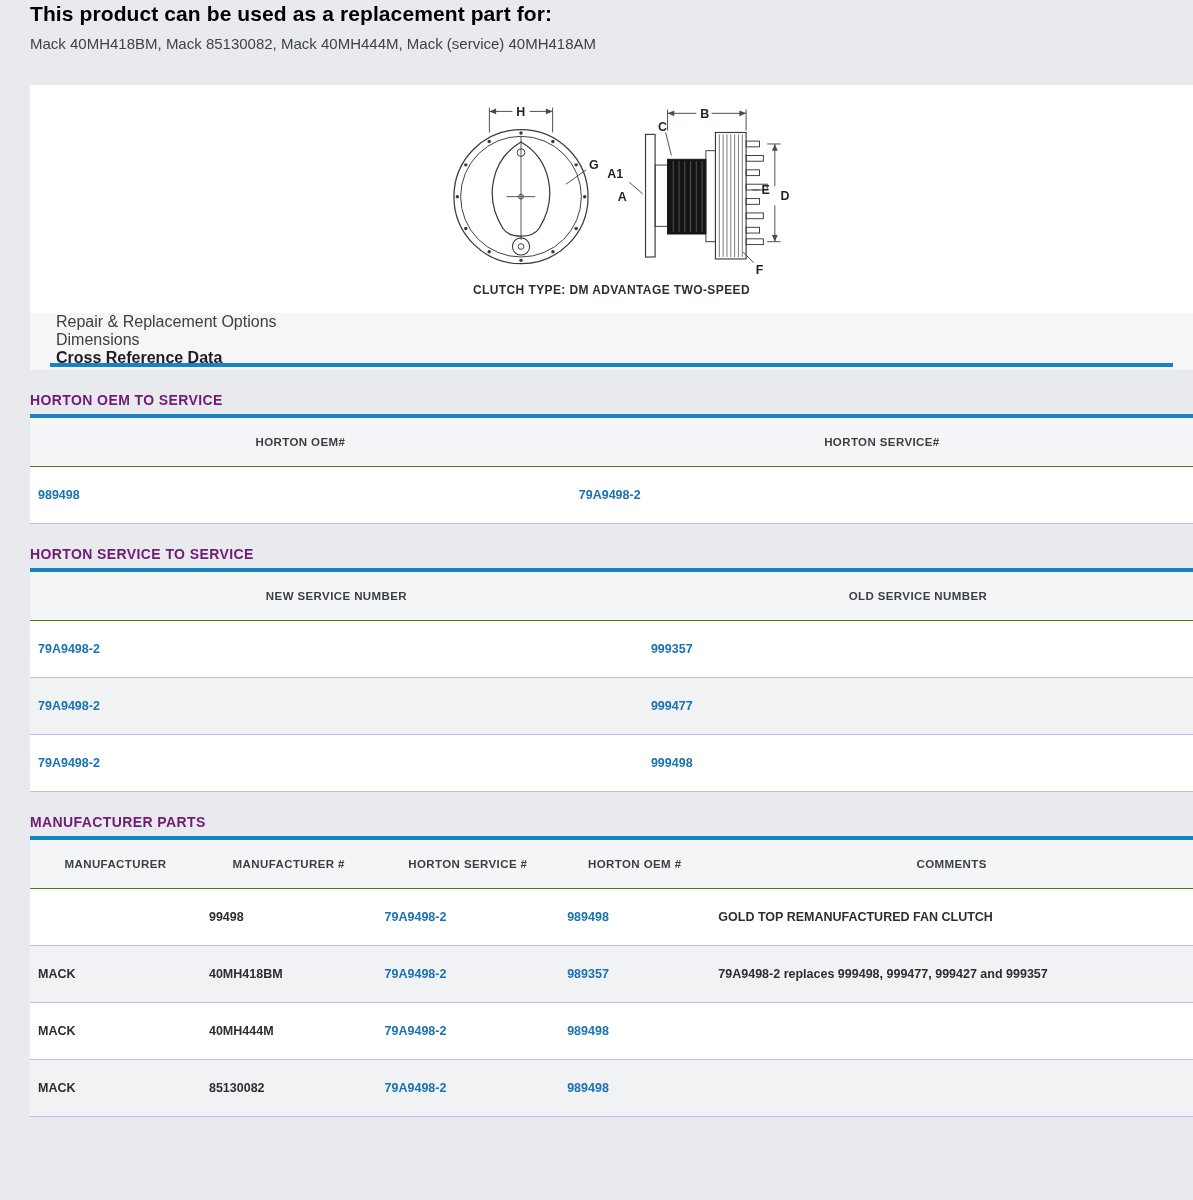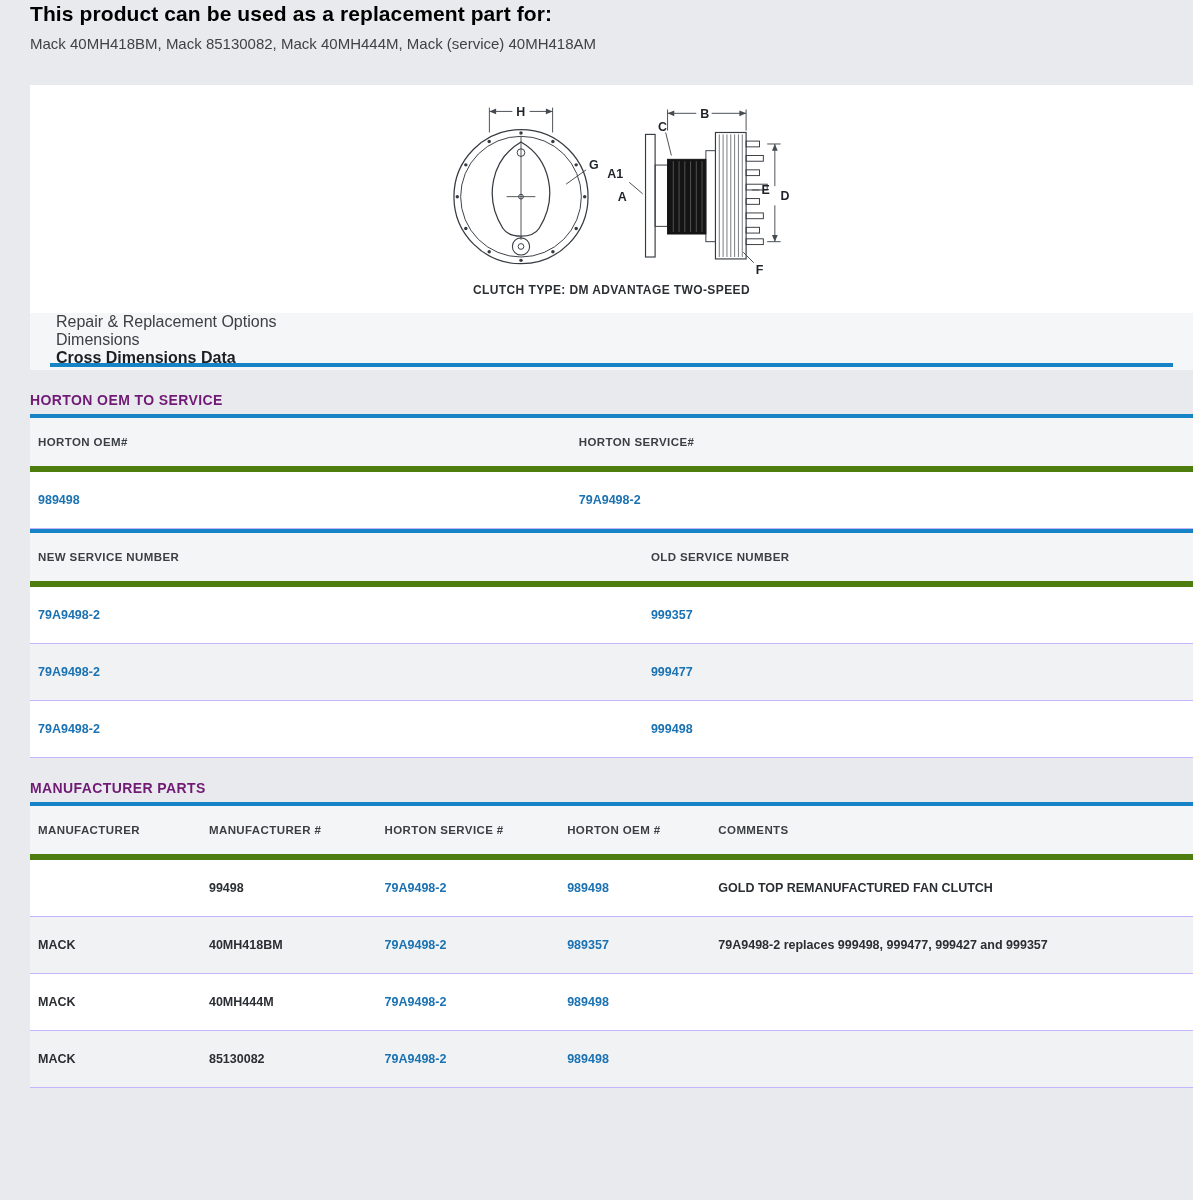--- a/index.html
+++ b/index.html
@@ -51,22 +51,22 @@
   .section-title{
     margin:22px 0 6px 0;font-size:14px;font-weight:700;letter-spacing:.4px;
     color:#701a75;text-transform:uppercase;
   }
   .blue-bar{height:4px;background:var(--accent);}
   table.xref{
     width:100%;border-collapse:collapse;background:#fff;table-layout:fixed;
   }
   table.xref thead th{
     background:var(--headband);
-    text-align:left;font-size:11.5px;font-weight:700;letter-spacing:.4px;color:#3a3f44;
-    text-transform:uppercase;padding:18px 8px;border-bottom:6px solid #4d7c0f;
+    text-align:center;font-size:11.5px;font-weight:700;letter-spacing:.4px;color:#3a3f44;
+    text-transform:uppercase;padding:18px 8px;border-bottom:1px solid #4d7c0f;
   }
   table.xref tbody td{
     padding:21px 8px;font-size:12.5px;font-weight:700;color:#2b2e32;
     border-bottom:1px solid #c4b5fd;
   }
   table.xref tbody tr:nth-child(even){background:var(--stripe);}
   a.ref-link{color:var(--link);text-decoration:none;font-weight:700;cursor:pointer;}
   
   .t1 col.c1{width:46.5%;} .t1 col.c2{width:53.5%;}
   .t2 col.c1{width:52.7%;} .t2 col.c2{width:47.3%;}
@@ -185,21 +185,21 @@
         <text x="346" y="100">E</text>
         <text x="340" y="184">F</text>
       </svg>
     </div>
     <div class="clutch-type">CLUTCH TYPE: DM ADVANTAGE TWO-SPEED</div>
   </div>
 
   <div class="tabs">
     <div class="tab">Repair &amp; Replacement Options</div>
     <div class="tab">Dimensions</div>
-    <div class="tab active">Cross Dimensions Data</div>
+    <div class="tab active">Cross Reference Data</div>
   </div>
 
   <h2 class="section-title">HORTON OEM TO SERVICE</h2>
   <div class="blue-bar"></div>
   <table class="xref t1">
     <colgroup>
         <col class="c1">
         <col class="c2">
       </colgroup>
     <thead>
@@ -209,20 +209,21 @@
       </tr>
     </thead>
     <tbody>
       <tr>
         <td><a class="ref-link">989498</a></td>
         <td><a class="ref-link">79A9498-2</a></td>
       </tr>
     </tbody>
   </table>
 
+  <h2 class="section-title">HORTON SERVICE TO SERVICE</h2>
   <div class="blue-bar"></div>
   <table class="xref t2">
     <colgroup>
         <col class="c1">
         <col class="c2">
       </colgroup>
     <thead>
       <tr>
         <th>NEW SERVICE NUMBER</th>
         <th>OLD SERVICE NUMBER</th>

